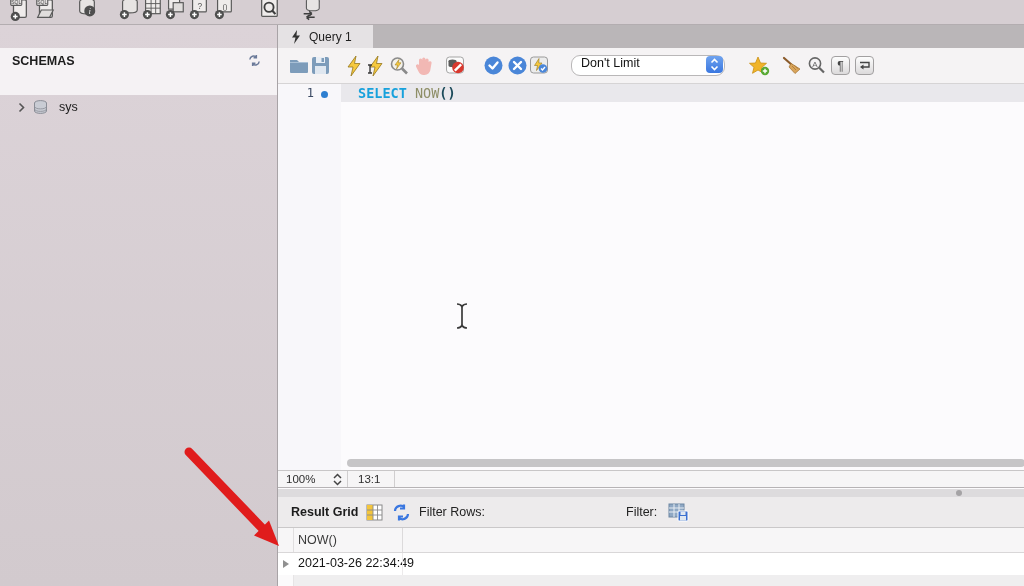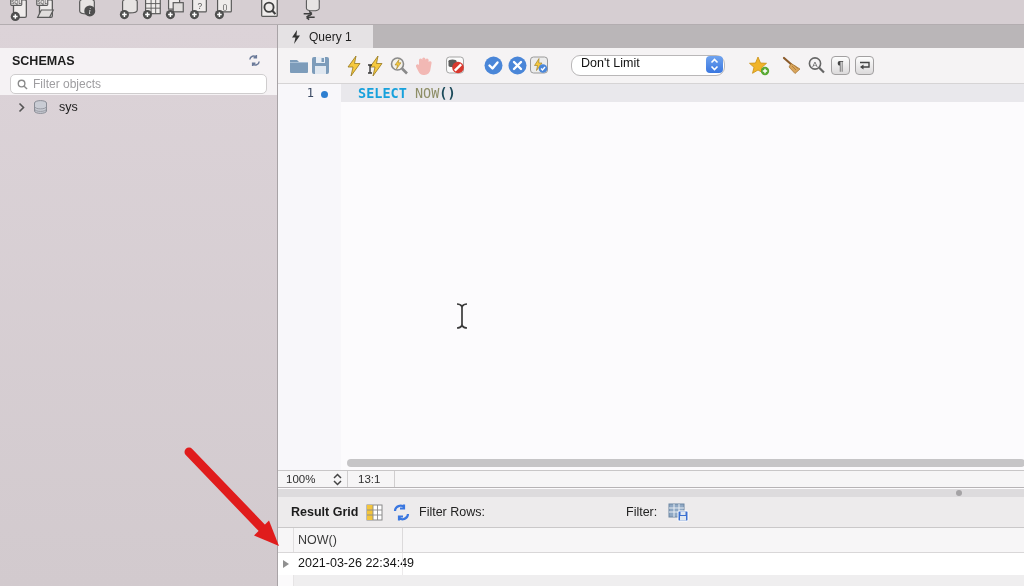--- a/index.html
+++ b/index.html
@@ -185,27 +185,20 @@
     </svg>
   </div>
 
   <div class="sidebar">
     <div class="panel-head">
       <div class="panel-title">SCHEMAS</div>
       <svg class="panel-refresh" viewBox="0 0 14 14">
         <path d="M2,6 a4,4 0 0 1 7,-2.4 M9,1 v3 h-3" fill="none" stroke="#6b7a99" stroke-width="1.6"></path>
         <path d="M12,8 a4,4 0 0 1 -7,2.4 M5,13 v-3 h3" fill="none" stroke="#6b7a99" stroke-width="1.6"></path>
       </svg>
-      <div class="filter-box">
-        <svg width="11" height="11" viewBox="0 0 12 12">
-          <circle cx="5" cy="5" r="3.6" fill="none" stroke="#8a8a8a" stroke-width="1.5"></circle>
-          <path d="M7.8,7.8 L11,11" stroke="#8a8a8a" stroke-width="1.5"></path>
-        </svg>
-        <input type="text" placeholder="Filter objects" style="">
-      </div>
     </div>
     <div class="tree-row">
       <svg class="tree-chevron" width="7" height="11" viewBox="0 0 7 11">
         <polyline points="1.5,1.5 5.5,5.5 1.5,9.5" fill="none" stroke="#555" stroke-width="1.6"></polyline>
       </svg>
       <svg class="tree-db" width="15" height="14" viewBox="0 0 15 14">
         <ellipse cx="7.5" cy="3" rx="6" ry="2.4" fill="#c9ccd4" stroke="#8a8d96" stroke-width="1"></ellipse>
         <path d="M1.5,3 V11 a6,2.4 0 0 0 12,0 V3" fill="#c9ccd4" stroke="#8a8d96" stroke-width="1"></path>
         <path d="M1.5,6.5 a6,2.4 0 0 0 12,0 M1.5,9 a6,2.4 0 0 0 12,0" fill="none" stroke="#8a8d96" stroke-width="0.8"></path>
       </svg>

